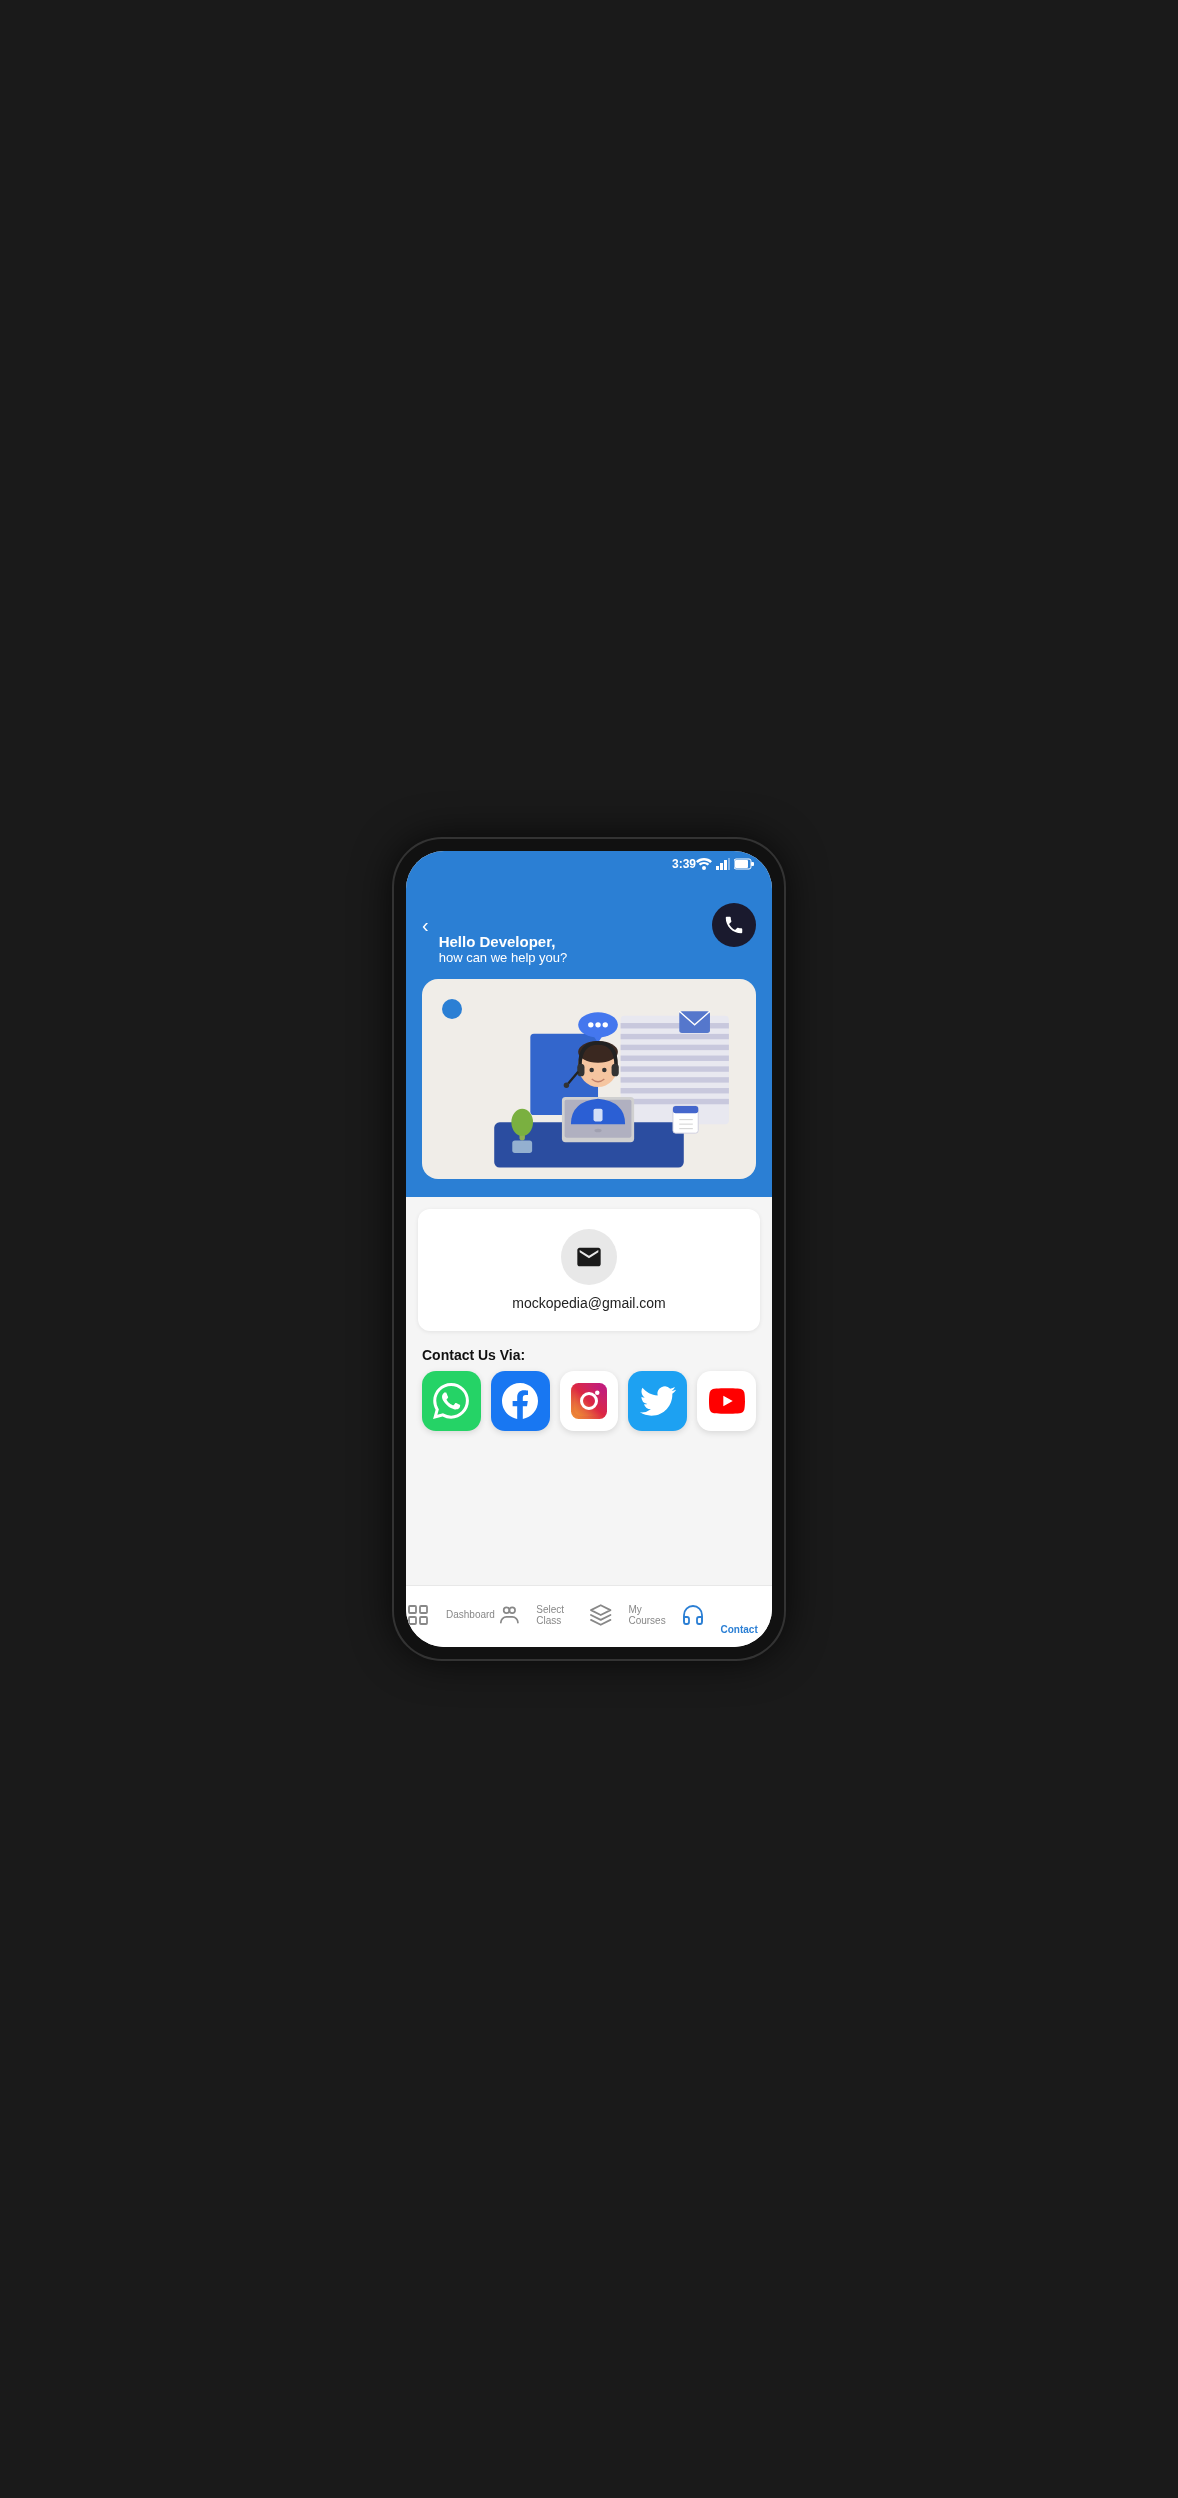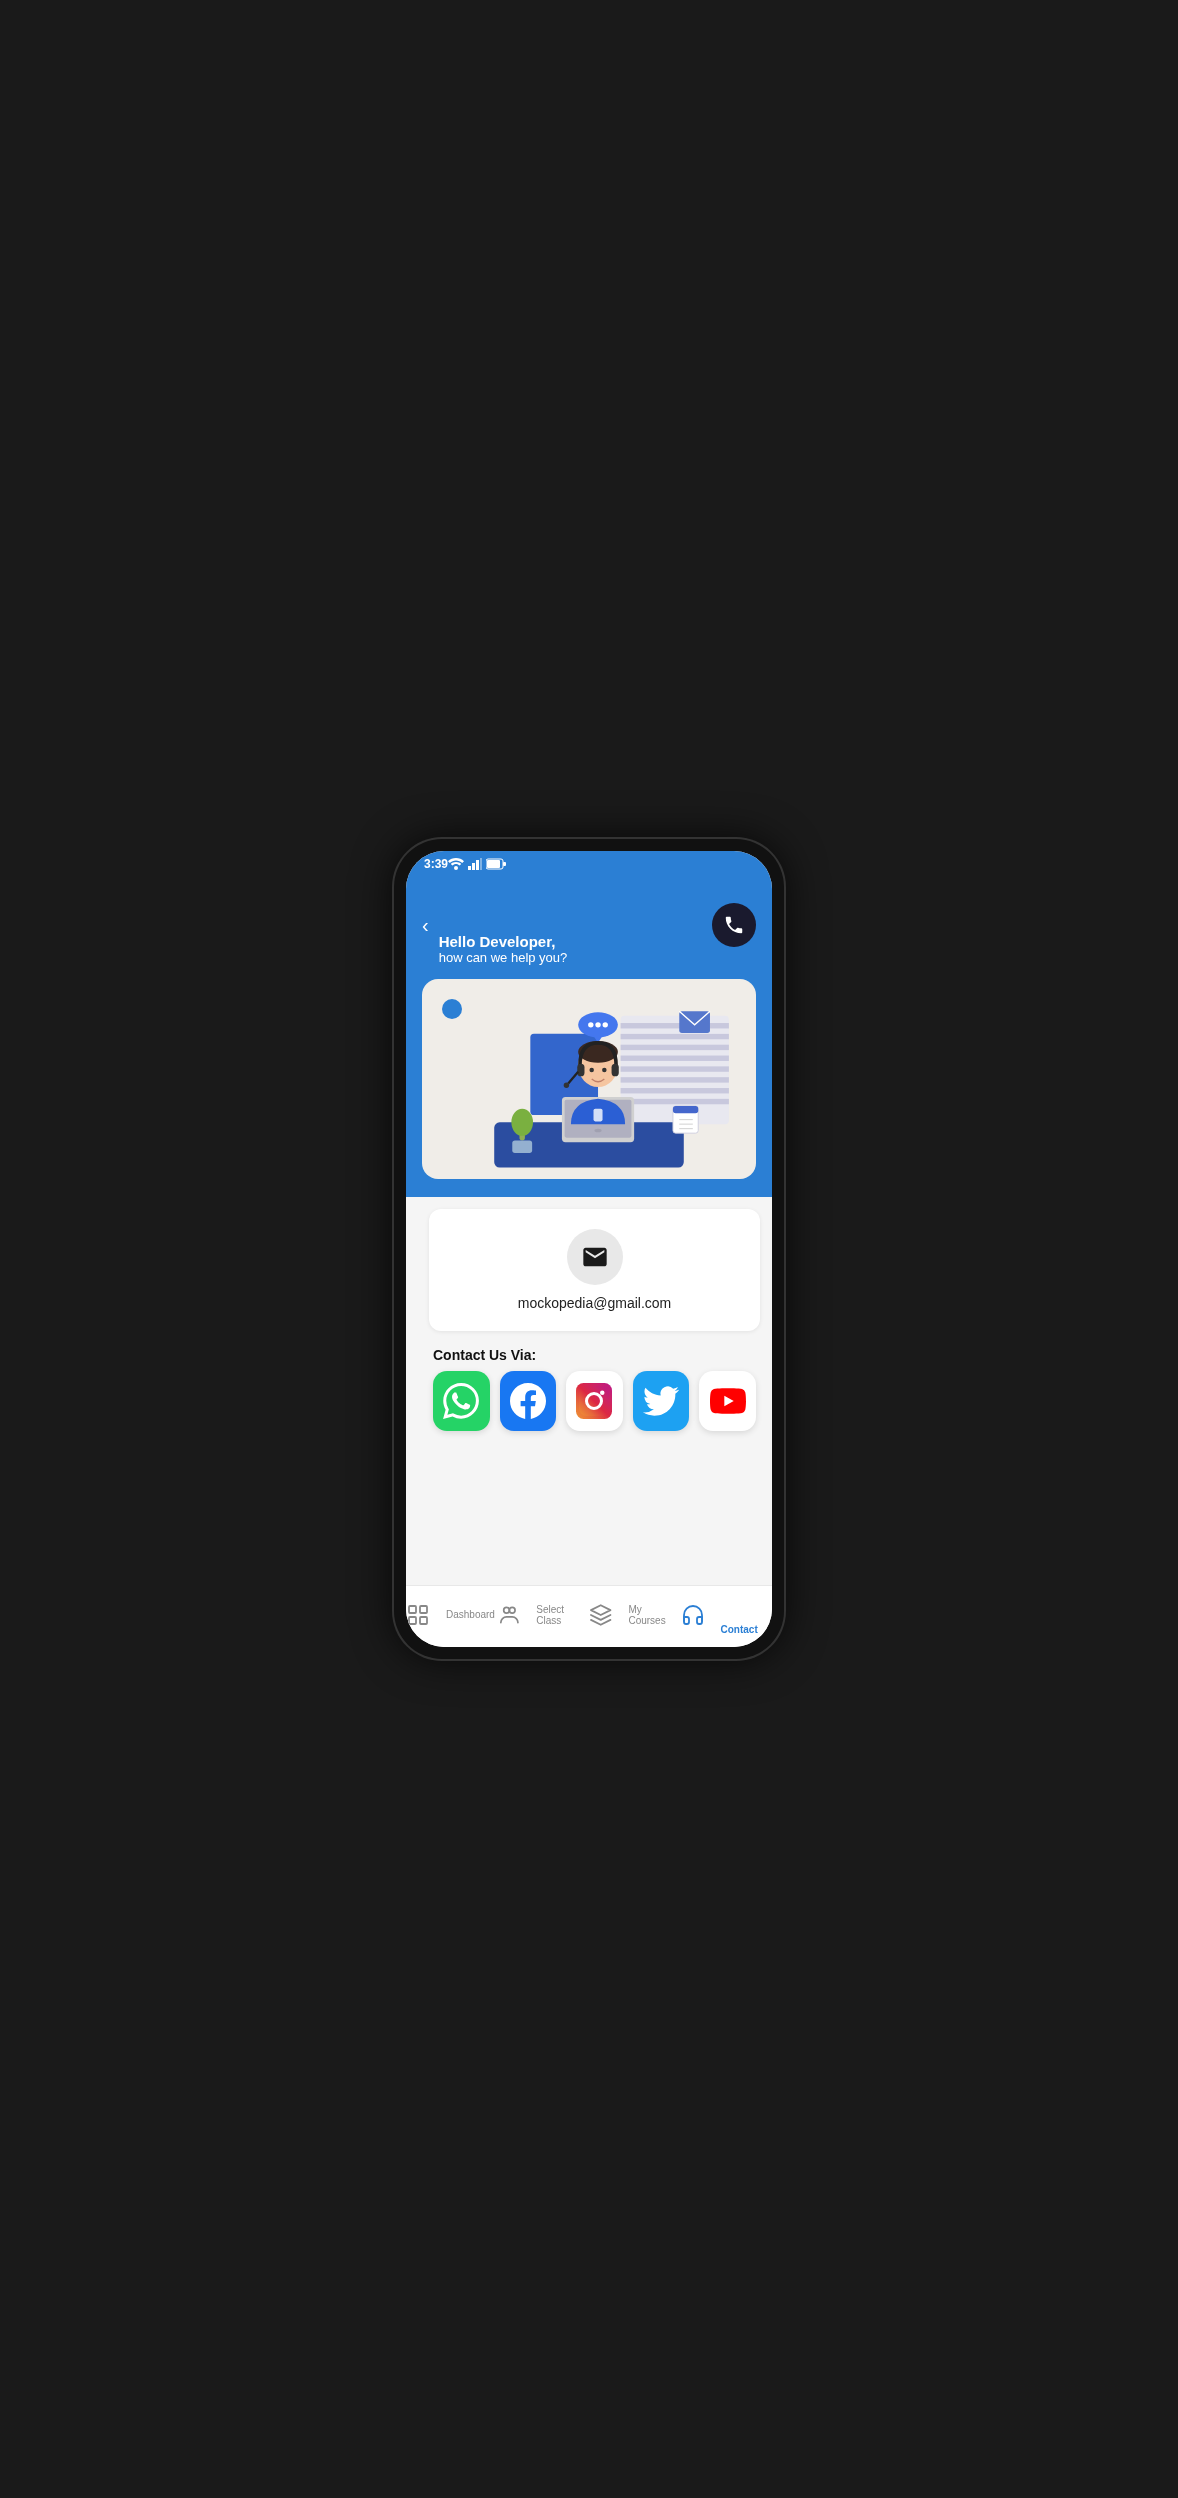--- a/index.html
+++ b/index.html
@@ -27,21 +27,21 @@
       background: #f5f5f5;
       border-radius: 38px;
       overflow: hidden;
       display: flex;
       flex-direction: column;
     }
     
     .status-bar {
       background: #2b7fd4;
       display: flex;
-      justify-content: flex-start;
+      justify-content: flex-end;
       align-items: center;
       padding: 6px 18px 4px;
       color: white;
       font-size: 12px;
       font-weight: 600;
     }
     .status-icons {
       display: flex;
       gap: 4px;
       align-items: center;
@@ -119,21 +119,20 @@
     
     .hero-illustration {
       width: 100%;
       height: 100%;
     }
     
     .content {
       flex: 1;
       background: #f5f5f5;
       overflow-y: auto;
-      padding-left: 11px;
     }
     
     .email-card {
       background: white;
       margin: 12px 12px;
       border-radius: 12px;
       padding: 20px 16px;
       display: flex;
       flex-direction: column;
       align-items: center;

